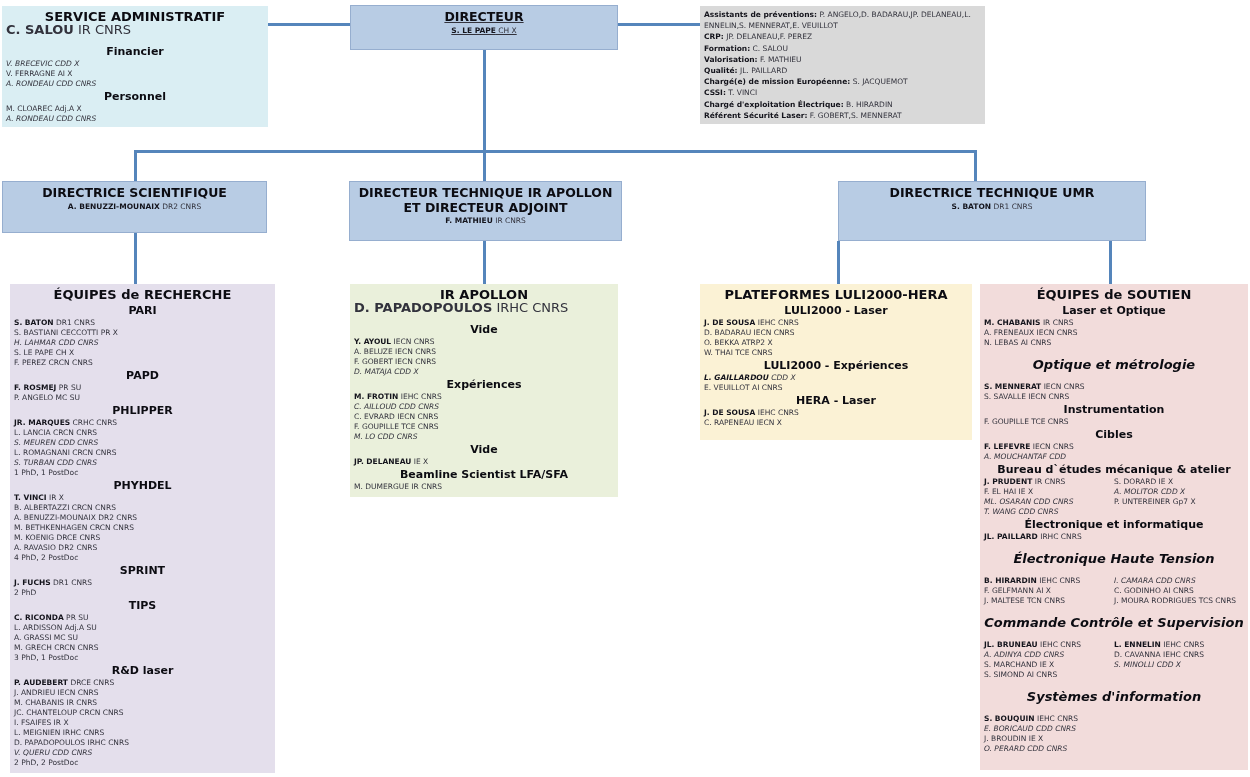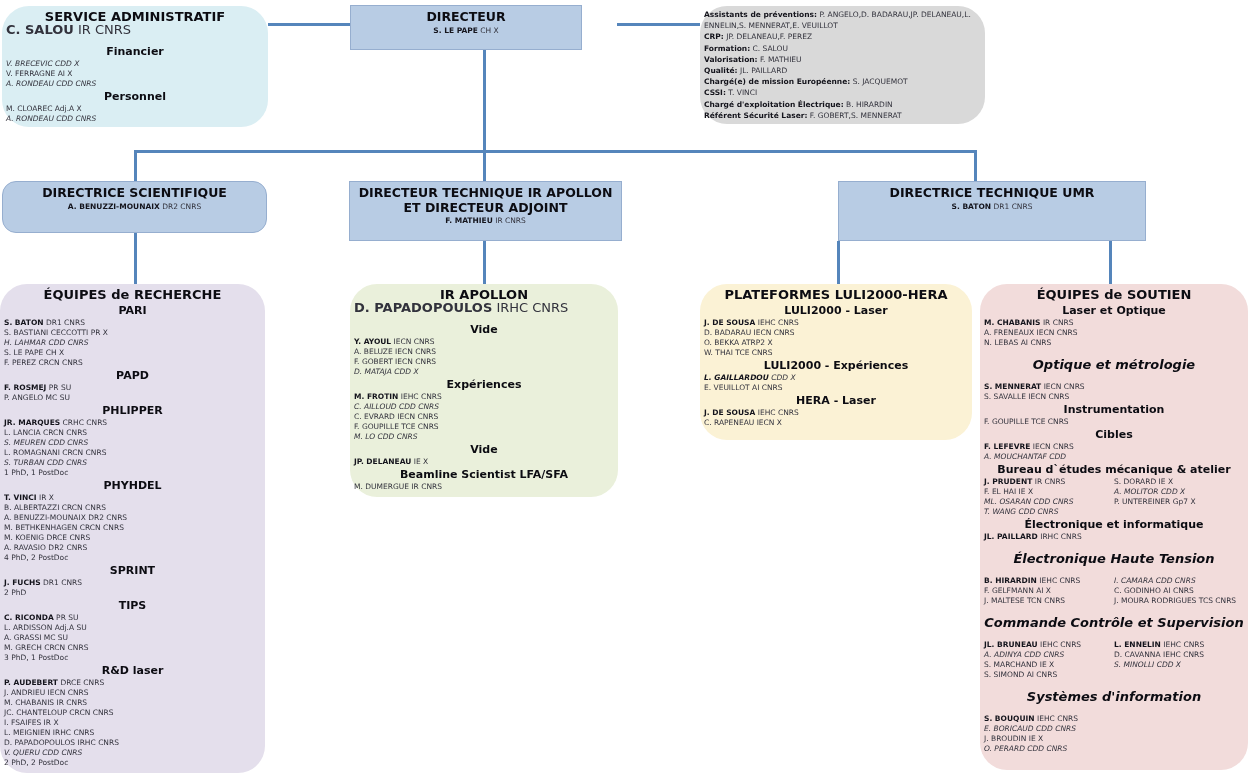--- a/index.html
+++ b/index.html
@@ -14,32 +14,32 @@
   #c5{left:134px;top:153px;width:3px;height:28px;}
   #c6{left:483px;top:153px;width:3px;height:28px;}
   #c7{left:974px;top:153px;width:3px;height:28px;}
   #c8{left:134px;top:233px;width:3px;height:51px;}
   #c9{left:483px;top:241px;width:3px;height:43px;}
   #c10{left:837px;top:241px;width:3px;height:43px;}
   #c11{left:1109px;top:241px;width:3px;height:43px;}
   
   .hbox{position:absolute;background:#b8cce4;border:1px solid #96aecf;box-sizing:border-box;
         text-align:center;padding-top:4px;}
-  #hb-directeur{left:350px;top:5px;width:232px;height:45px;}
+  #hb-directeur{left:350px;top:5px;width:268px;height:45px;text-decoration:underline;}
   #hb-sci{left:2px;top:181px;width:265px;height:52px;}
   #hb-tech{left:349px;top:181px;width:273px;height:60px;}
   #hb-umr{left:822px;top:181px;width:308px;height:60px;margin-left:16px;}
   .hbox-title{font-weight:bold;font-size:12.5px;line-height:14.5px;color:#0c0c12;}
   .hbox-lead{font-size:7.5px;line-height:11px;color:#32323c;}
   .hbox-lead b{color:#14141c;}
   
-  .cbox{position:absolute;box-sizing:border-box;padding:3px 4px;border-radius:27px;}
+  .cbox{position:absolute;box-sizing:border-box;padding:3px 4px;}
   #box-admin{left:2px;top:6px;width:266px;min-height:119px;}
   #box-prevention{left:700px;top:6px;width:285px;min-height:114px;}
-  #box-recherche{left:0;top:284px;width:265px;min-height:489px;}
+  #box-recherche{left:10px;top:284px;width:265px;min-height:489px;}
   #box-apollon{left:350px;top:284px;width:268px;min-height:213px;}
   #box-plateformes{left:700px;top:284px;width:272px;min-height:156px;}
   #box-soutien{left:980px;top:284px;width:268px;min-height:486px;}
   .bx-title{font-weight:bold;font-size:13px;line-height:16px;text-align:center;color:#0c0c12;}
   .bx-team{font-weight:bold;font-size:11px;line-height:15px;text-align:center;color:#0c0c12;}
   .bx-teamit{font-weight:bold;font-style:italic;font-size:13px;line-height:14px;text-align:center;color:#0c0c12;margin:1px 0;}
   .bx-lead{font-size:13px;line-height:10px;}
   .bx-p{font-size:7.5px;line-height:10px;text-align:left;white-space:nowrap;}
   .bx-p b{color:#14141c;}
   .bx-i{font-style:italic;}
@@ -64,21 +64,21 @@
   <div class="conn" id="c8"></div>
   <div class="conn" id="c9"></div>
   <div class="conn" id="c10"></div>
   <div class="conn" id="c11"></div>
 
   <div class="hbox" id="hb-directeur" style="background: rgb(184, 204, 228);">
     <div class="hbox-title">DIRECTEUR</div>
     <div class="hbox-lead"><b>S. LE PAPE</b><span> CH X</span></div>
   </div>
 
-  <div class="hbox" id="hb-sci" style="background: rgb(184, 204, 228); border-radius: 14px;">
+  <div class="hbox" id="hb-sci" style="background: rgb(184, 204, 228);">
     <div class="hbox-title">DIRECTRICE SCIENTIFIQUE</div>
     <div class="hbox-lead"><b>A. BENUZZI-MOUNAIX</b><span> DR2 CNRS</span></div>
   </div>
 
   <div class="hbox" id="hb-tech" style="background: rgb(184, 204, 228);">
     <div class="hbox-title">DIRECTEUR TECHNIQUE IR APOLLON ET DIRECTEUR ADJOINT</div>
     <div class="hbox-lead"><b>F. MATHIEU</b><span> IR CNRS</span></div>
   </div>
 
   <div class="hbox" id="hb-umr" style="background: rgb(184, 204, 228);">

